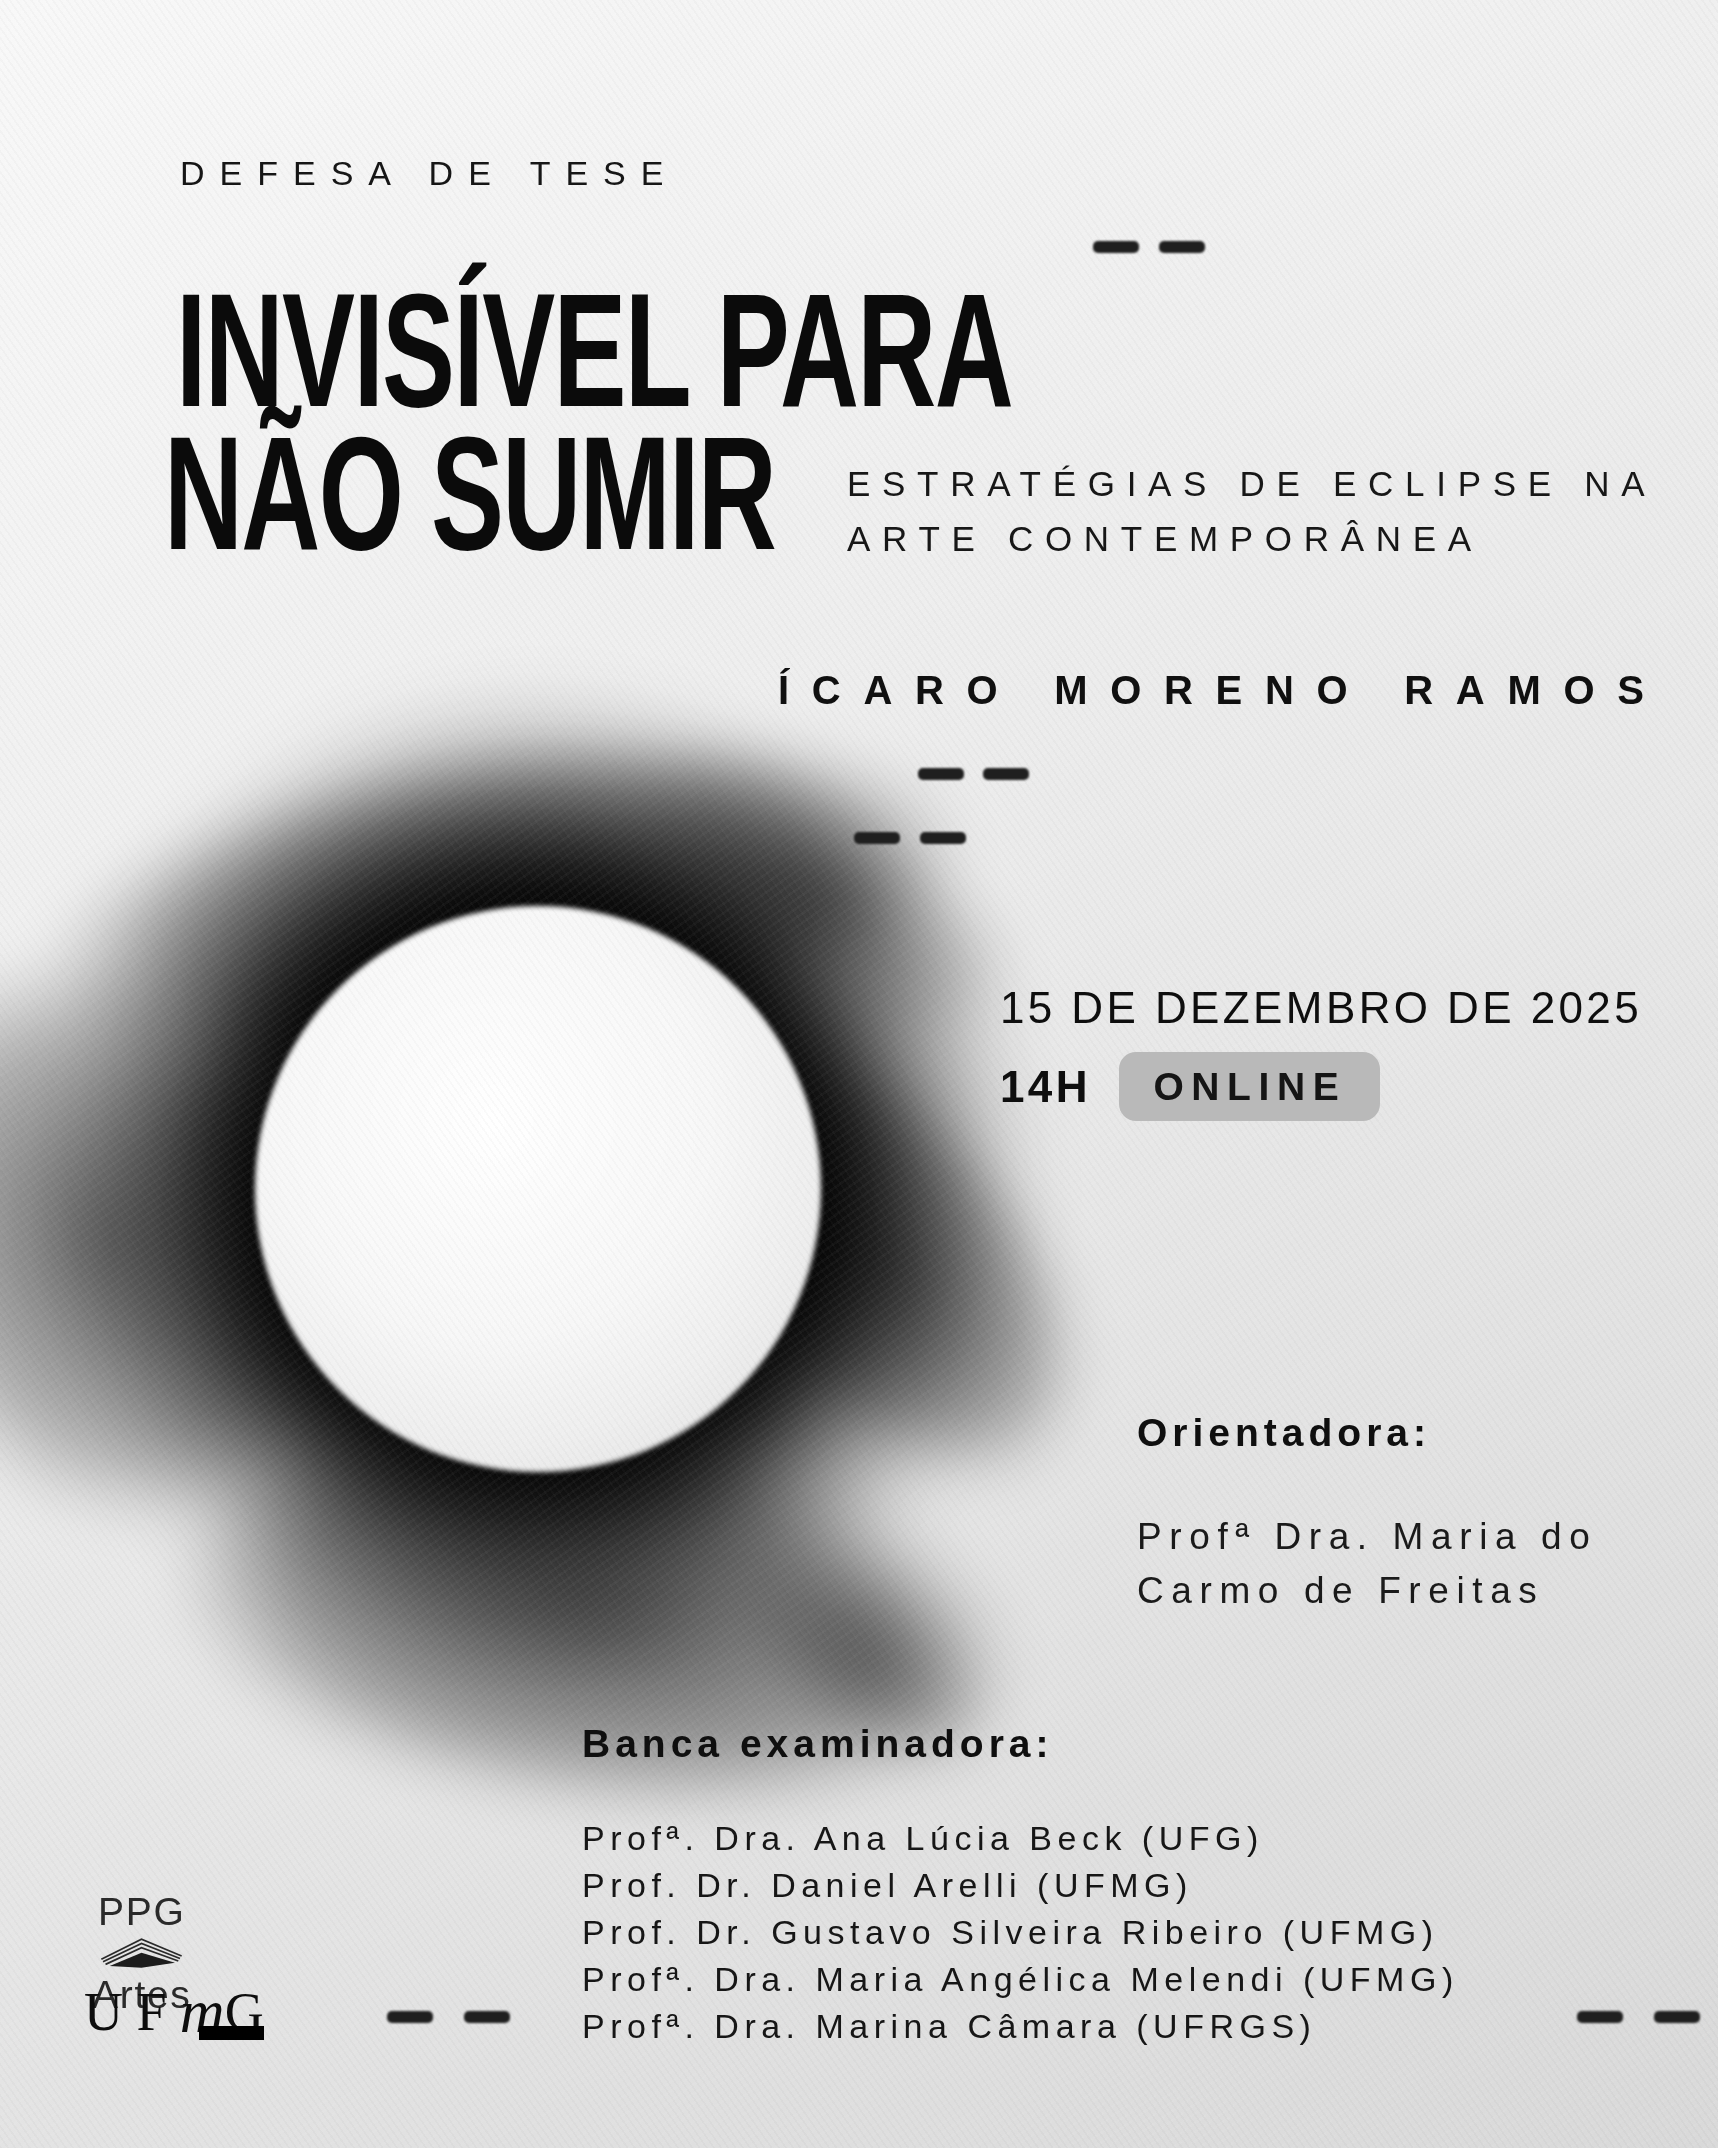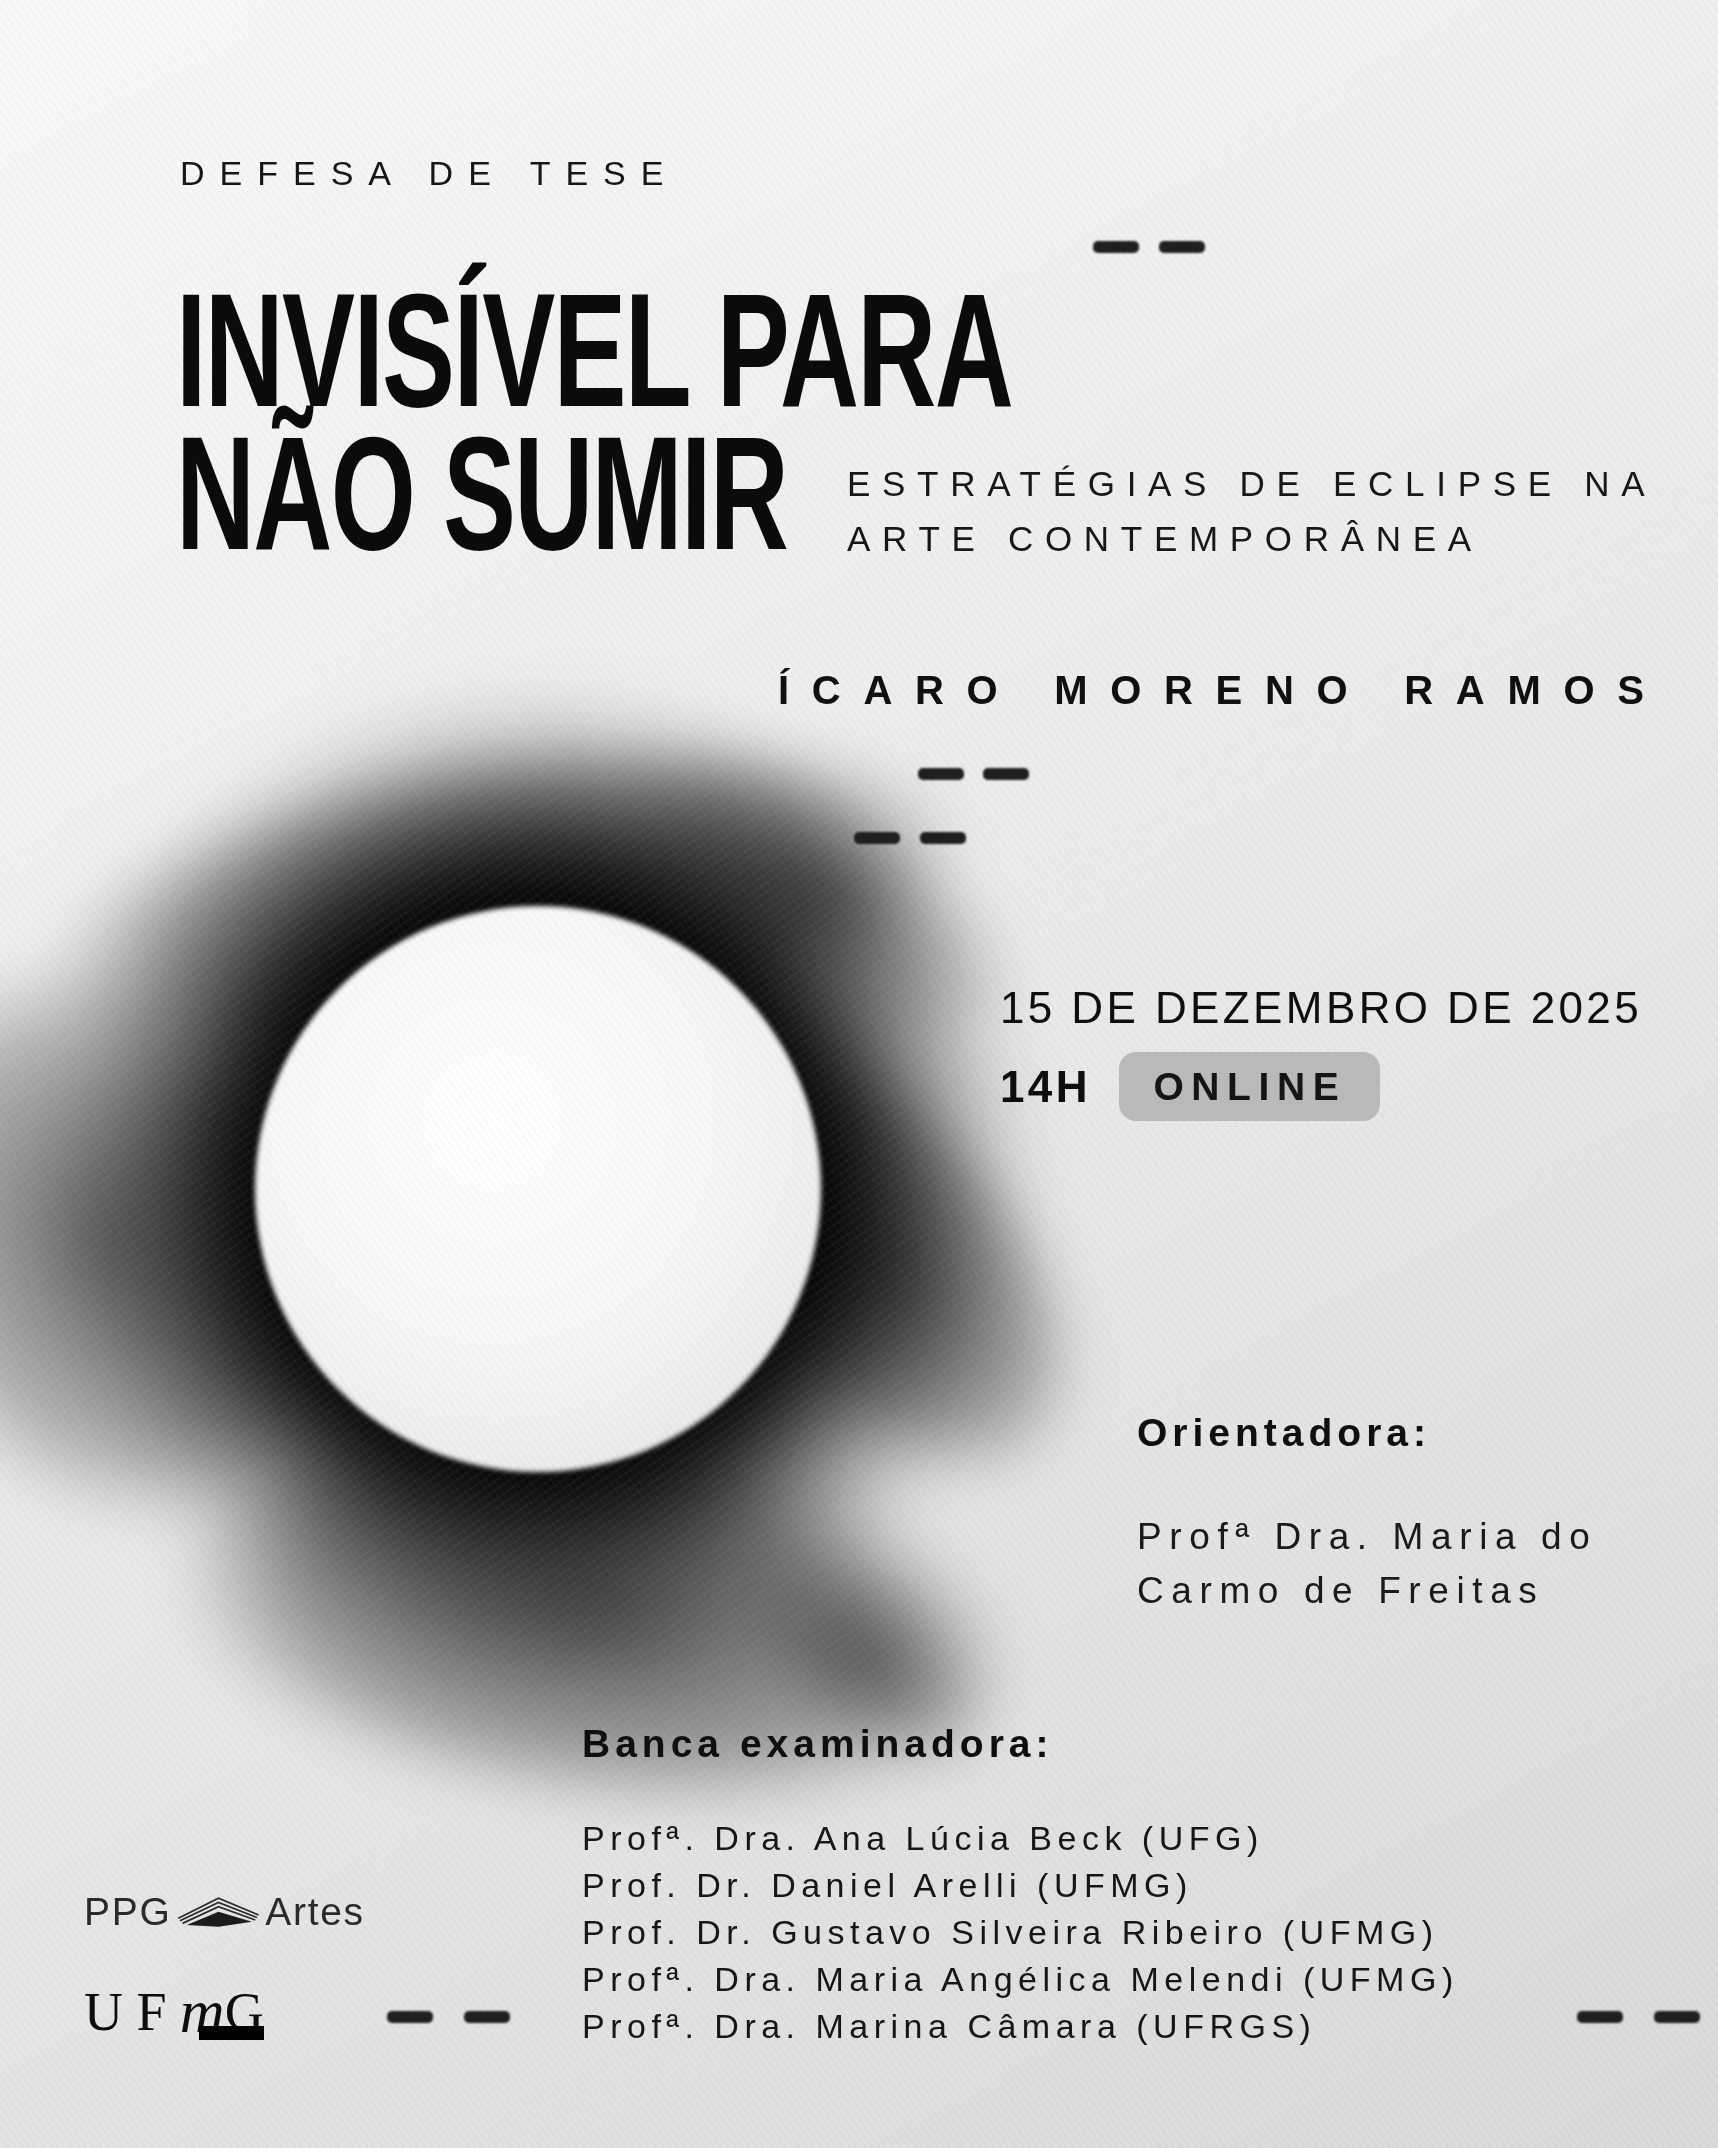--- a/index.html
+++ b/index.html
@@ -72,21 +72,21 @@
 
   
   .kicker {
     left: 180px; top: 154px;
     font-size: 34px; font-weight: 500; letter-spacing: 15px;
     color: #161616; z-index: 4; white-space: nowrap;
   }
   .title-line { z-index: 4; white-space: nowrap; font-weight: 900; color: #0b0b0b; line-height: 1; }
   .title-line > span { display: inline-block; transform: scaleX(.68); transform-origin: left top; letter-spacing: -2.5px; }
   .title-1 { left: 176px; top: 270px; font-size: 161px; }
-  .title-2 { left: 176px; top: 413px; font-size: 161px; }
+  .title-2 { left: 164px; top: 413px; font-size: 161px; }
   .subtitle {
     left: 847px; top: 456px;
     font-size: 35px; font-weight: 400; letter-spacing: 11.7px; line-height: 55px;
     color: #171717; z-index: 4; white-space: nowrap;
   }
   .author {
     left: 754px; top: 668px;
     font-size: 40px; font-weight: 600; letter-spacing: 22.7px;
     color: #101010; z-index: 4; white-space: nowrap; margin-left: 24px;
   }
@@ -133,23 +133,23 @@
     background: #1f1f1f; filter: blur(1px); z-index: 4;
   }
   .dA1 { left: 1093px; top: 241px; }   .dA2 { left: 1159px; top: 241px; }
   .dB1 { left: 918px; top: 768px; }   .dB2 { left: 983px; top: 768px; }
   .dC1 { left: 854px; top: 832px; }   .dC2 { left: 920px; top: 832px; }
   .dD1 { left: 387px;  top: 2011px; }  .dD2 { left: 464px;  top: 2011px; }
   .dE1 { left: 1577px; top: 2011px; }  .dE2 { left: 1654px; top: 2011px; }
 
   
   .ppg-logo {
-    left: 84px; top: 1890px; z-index: 4;
+    left: 92px; top: 1890px; z-index: 4;
     display: flex; align-items: center;
-    font-size: 39px; font-weight: 300; color: #2a2a2a; letter-spacing: 1.7px;
+    font-size: 39px; font-weight: 300; color: #2a2a2a; letter-spacing: 1.7px; flex-direction: column;
   }
   .ppg-logo svg { margin: 0 3.4px; display: block; }
   .ufmg-logo {
     left: 84px; top: 1962px; z-index: 4;
     font-family: "Liberation Serif", serif;
     font-size: 54px; letter-spacing: 13.4px; color: #0d0d0d; white-space: nowrap; margin-top: 12px;
   }
   .ufmg-logo .m-italic { font-style: italic; font-size: 62px; letter-spacing: 0; position: relative; top: 1.7px; }
   .ufmg-bar { left: 199px; top: 2026px; width: 65px; height: 14.3px; background: #000; z-index: 4; }
 </style>

